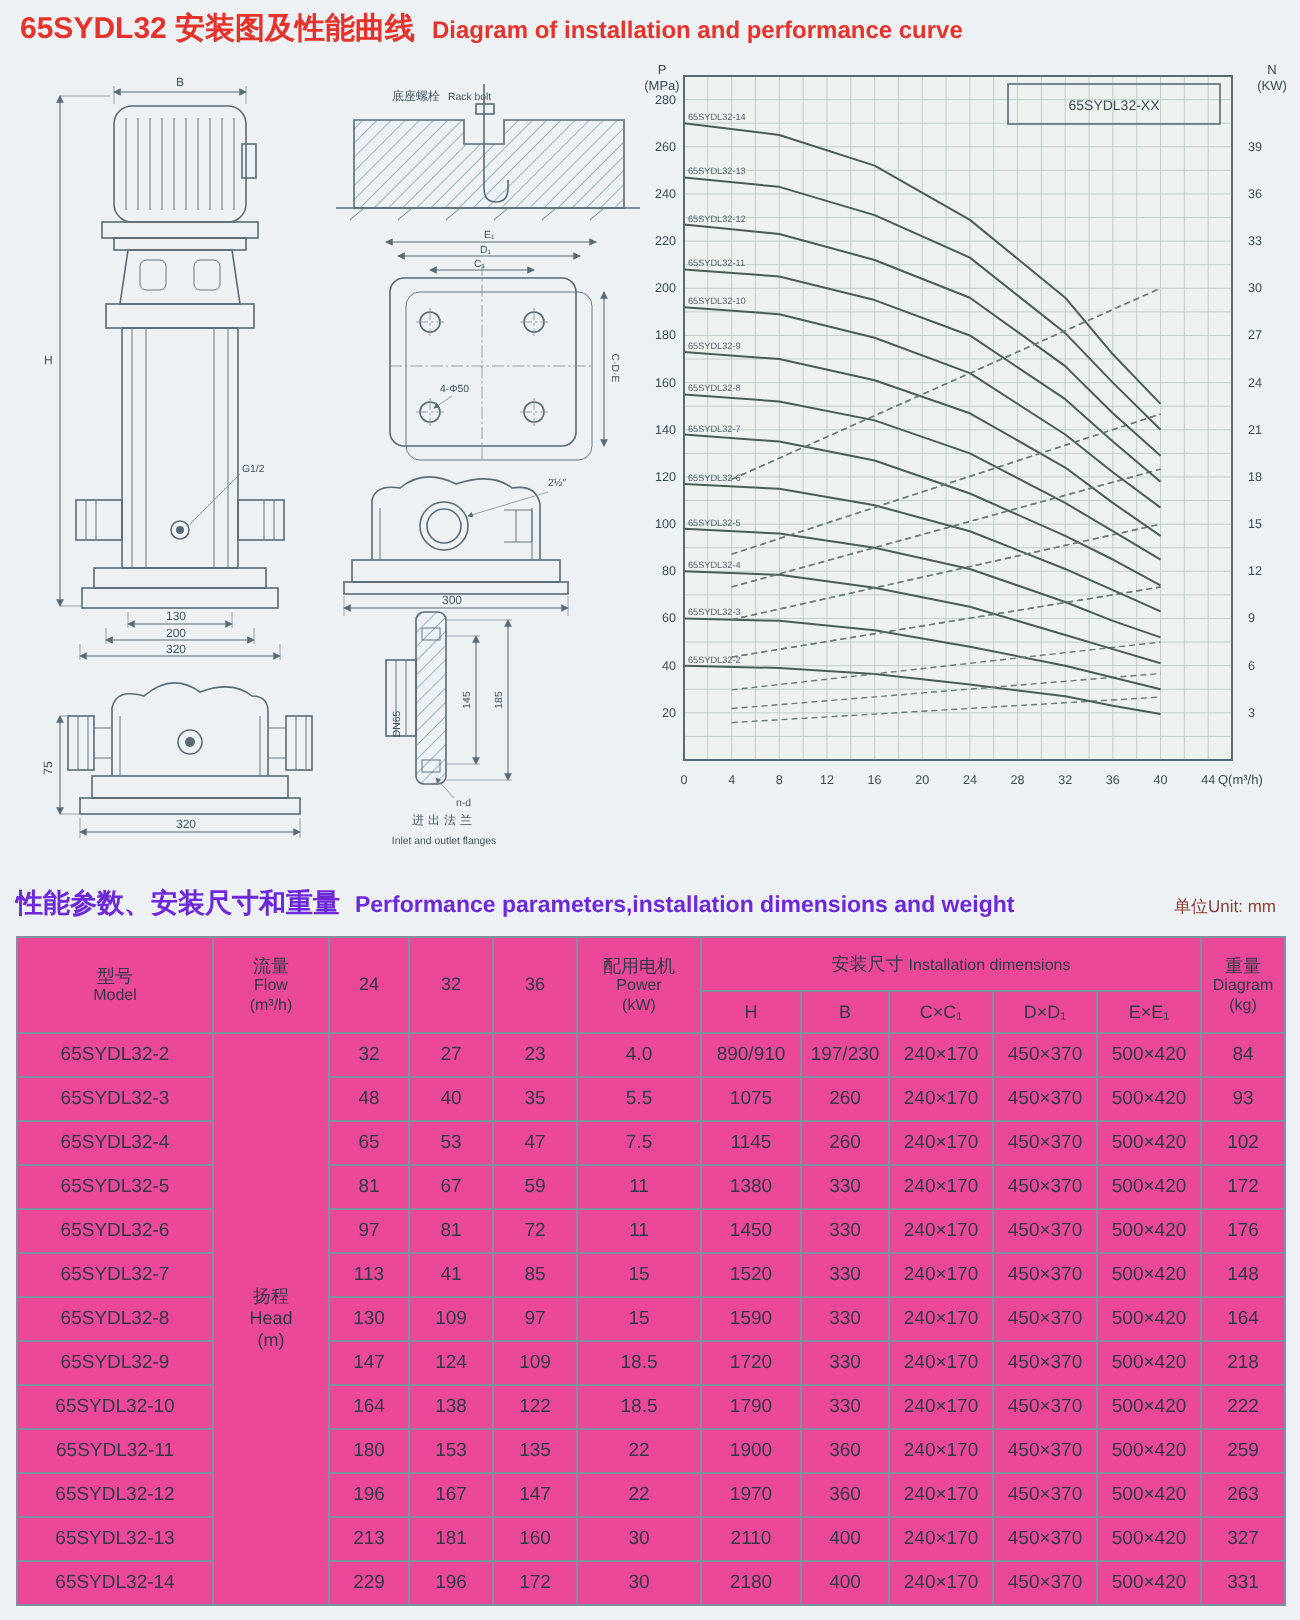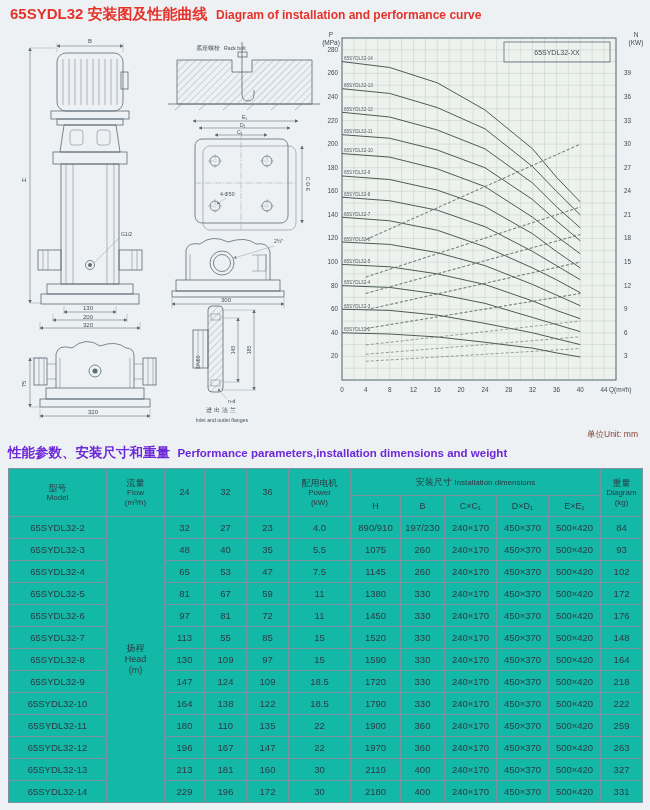--- a/index.html
+++ b/index.html
@@ -5,36 +5,36 @@
   html,body{margin:0;padding:0;background:#dfe6ea;}
   .page{position:relative;width:650px;height:810px;background:#edf1f4;
         font-family:"Liberation Sans","DejaVu Sans",sans-serif;overflow:hidden;
         box-shadow:0 0 4px rgba(0,0,0,.3);}
   .title{position:absolute;top:5px;left:10px;color:#e5322a;white-space:nowrap;}
   .title .zh{font-size:15px;font-weight:bold;}
   .title .en{font-size:12px;font-weight:bold;margin-left:4px;}
   .section2{position:absolute;top:443px;left:8px;color:#6d28d9;white-space:nowrap;}
   .section2 .zh{font-size:13.5px;font-weight:bold;}
   .section2 .en{font-size:11.5px;font-weight:bold;margin-left:3px;}
-  .unit-note{position:absolute;top:429px;right:12px;font-size:8.5px;color:#8a4038;}
+  .unit-note{position:absolute;top:448px;right:12px;font-size:8.5px;color:#8a4038;}
   svg{position:absolute;}
   svg text{font-family:"Liberation Sans","DejaVu Sans",sans-serif;}
   .dtext{font-size:6px;fill:#44525c;}
   .dtext-s{font-size:5.2px;fill:#44525c;}
   .dim{stroke:#5c6a74;stroke-width:.55;marker-start:url(#arr);marker-end:url(#arr);}
   .ext{stroke:#7d8c96;stroke-width:.4;}
   .ln{stroke:#5c6a74;stroke-width:.8;fill:none;}
   .ln-t{stroke:#5c6a74;stroke-width:.45;fill:none;}
   .cl{stroke:#7d8c96;stroke-width:.4;fill:none;stroke-dasharray:6 1.5 1.2 1.5;}
   .caxis{font-size:6.5px;fill:#3e4a52;}
   .ctick{font-size:6.3px;fill:#3e4a52;}
   .clabel{font-size:4.6px;fill:#556068;}
   .ctitle{font-size:7px;fill:#3e4a52;}
   table.params{position:absolute;top:468px;left:8px;border-collapse:collapse;
-        table-layout:fixed;width:634px;background:#14b8a6;}
+        table-layout:fixed;width:634px;background:#ec4899;}
   table.params th,table.params td{border:1px solid #7d92a0;text-align:center;
         padding:0 1px;color:#2e3a46;overflow:hidden;}
   table.params{border:1.5px solid #68818f;}
   table.params th{font-weight:normal;font-size:9px;line-height:1.15;}
   table.params th .en{font-size:8px;}
   table.params thead tr:first-child th{height:26px;}
   table.params thead tr:last-child th{height:20px;}
   table.params td{font-size:9.5px;height:21px;}
   td.model-cell{font-size:9px;}
   td.head-col div{font-size:9px;line-height:1.25;}
@@ -451,21 +451,21 @@
           <td>1450</td>
           <td>330</td>
           <td>240×170</td>
           <td>450×370</td>
           <td>500×420</td>
           <td>176</td>
         </tr>
         <tr>
           <td class="model-cell">65SYDL32-7</td>
           <td>113</td>
-          <td>55</td>
+          <td>41</td>
           <td>85</td>
           <td>15</td>
           <td>1520</td>
           <td>330</td>
           <td>240×170</td>
           <td>450×370</td>
           <td>500×420</td>
           <td>148</td>
         </tr>
         <tr>
@@ -503,21 +503,21 @@
           <td>1790</td>
           <td>330</td>
           <td>240×170</td>
           <td>450×370</td>
           <td>500×420</td>
           <td>222</td>
         </tr>
         <tr>
           <td class="model-cell">65SYDL32-11</td>
           <td>180</td>
-          <td>110</td>
+          <td>153</td>
           <td>135</td>
           <td>22</td>
           <td>1900</td>
           <td>360</td>
           <td>240×170</td>
           <td>450×370</td>
           <td>500×420</td>
           <td>259</td>
         </tr>
         <tr>

